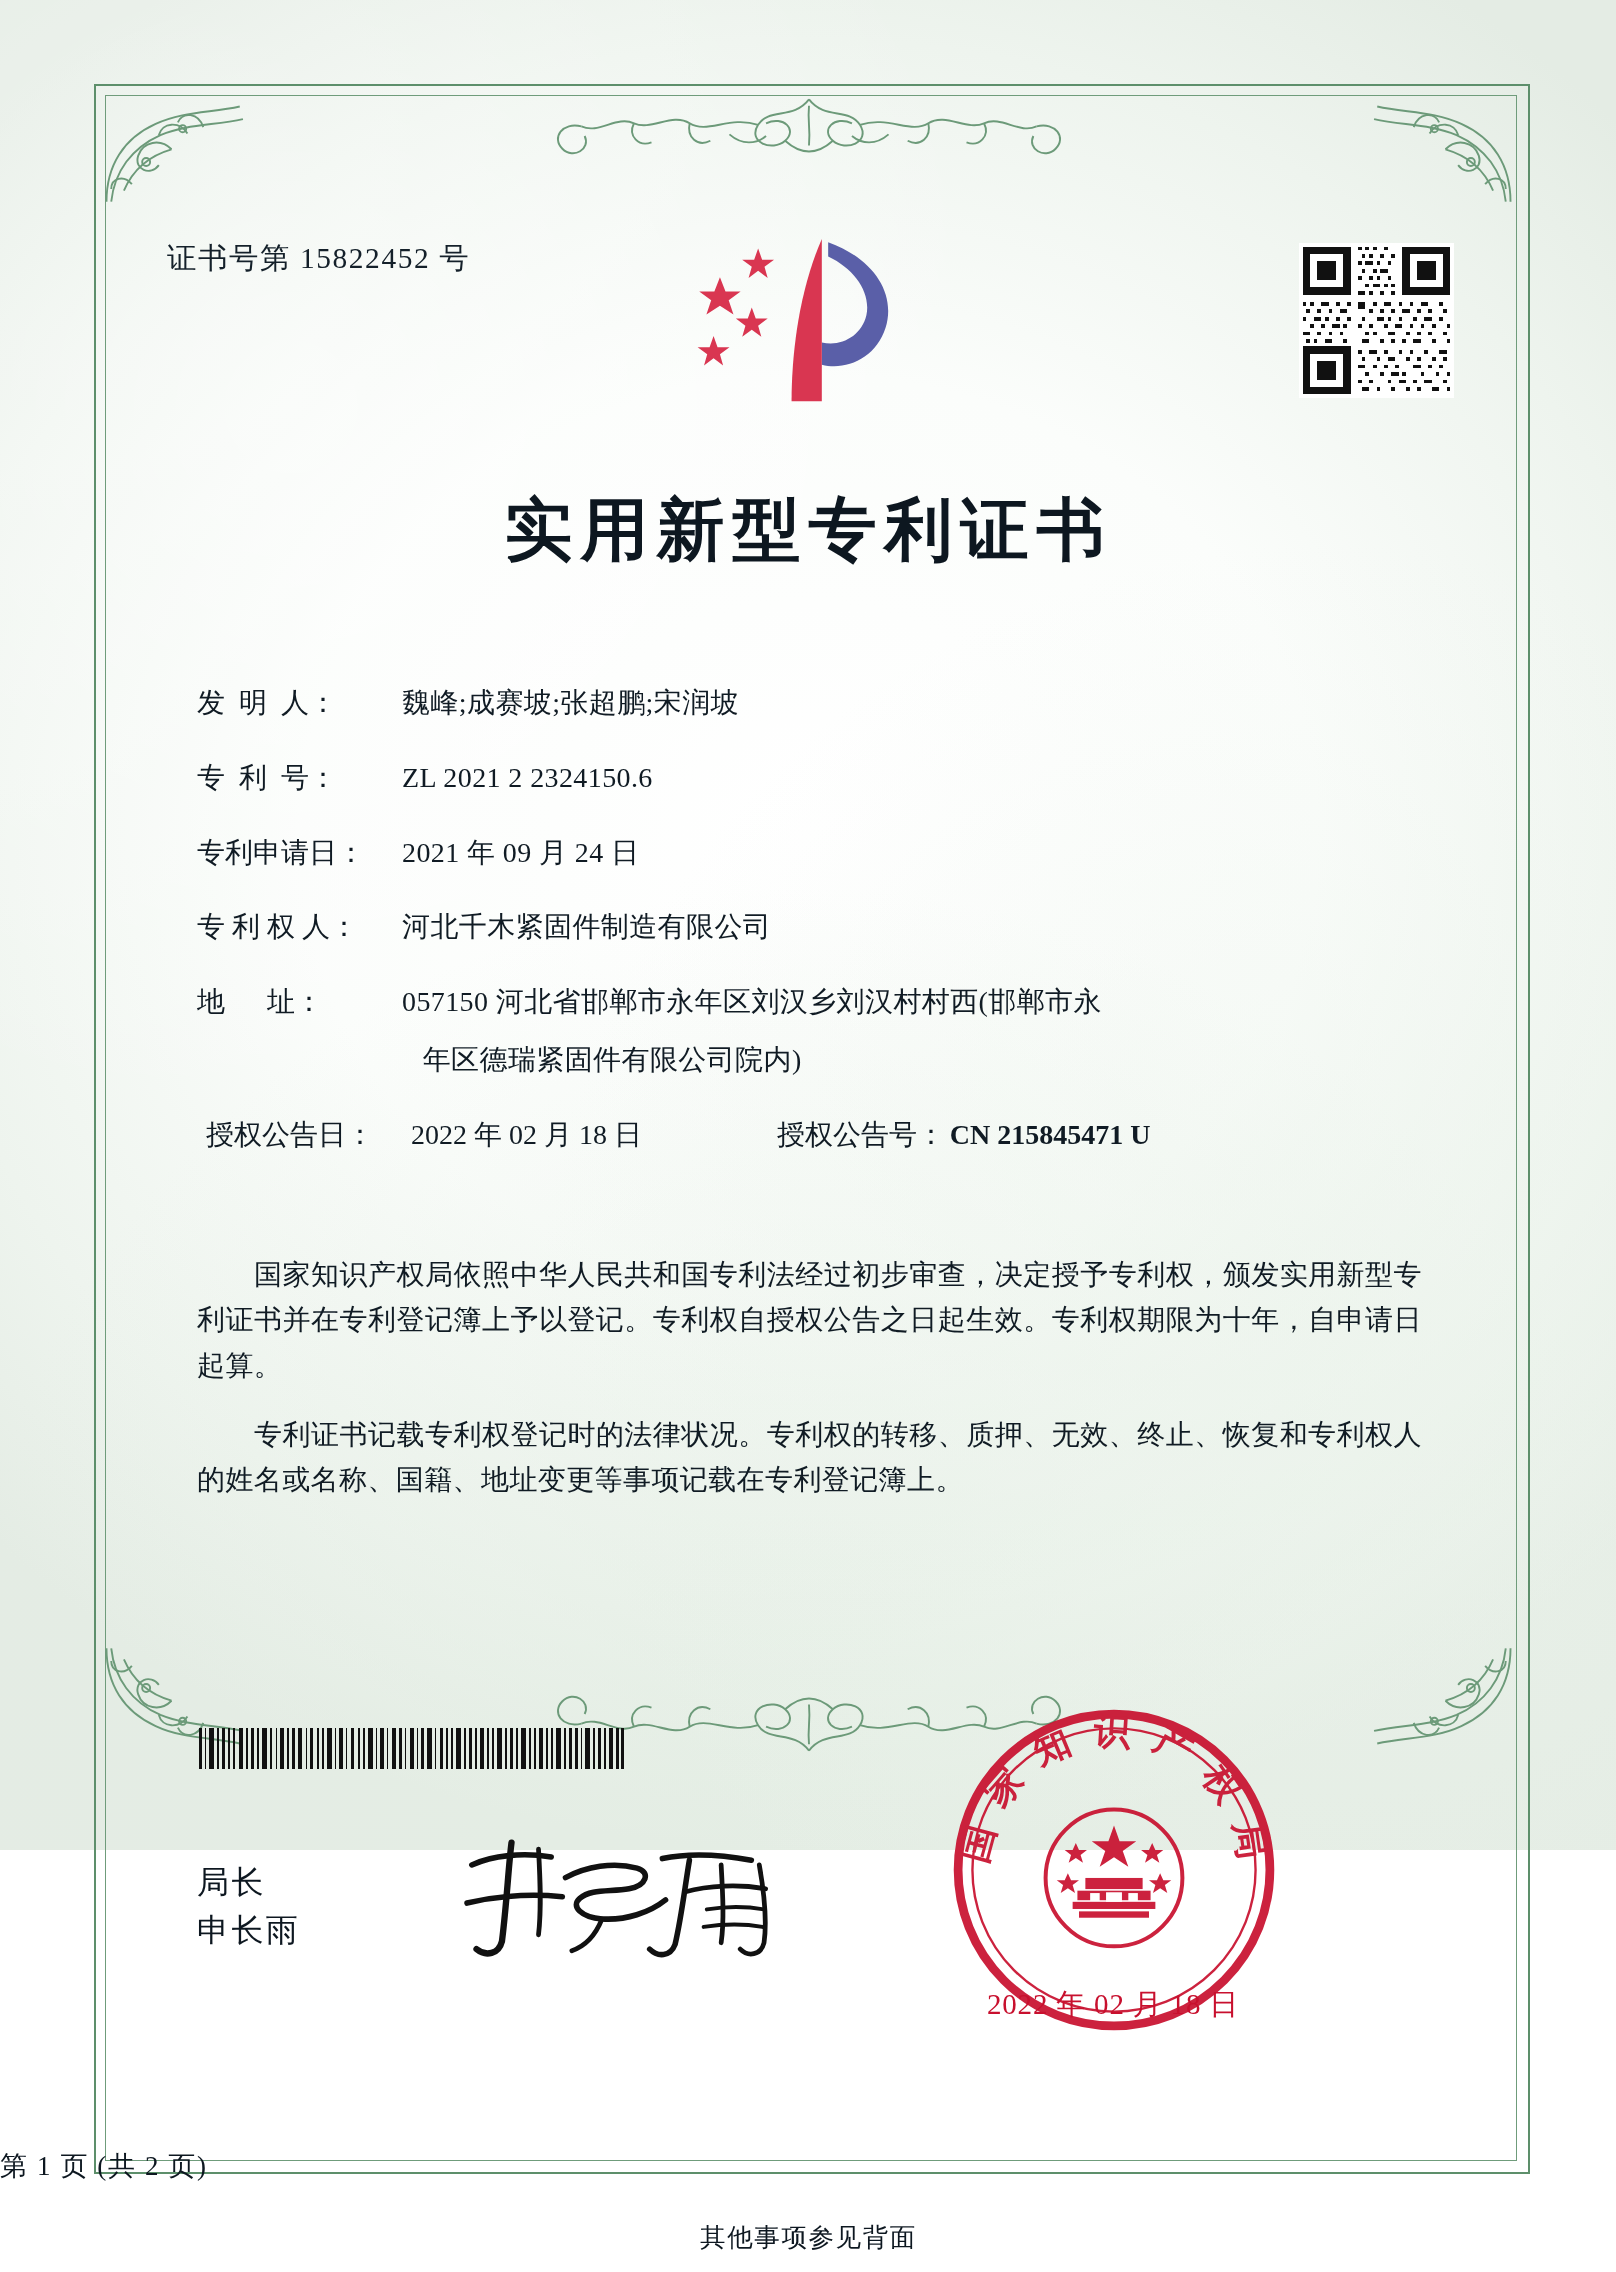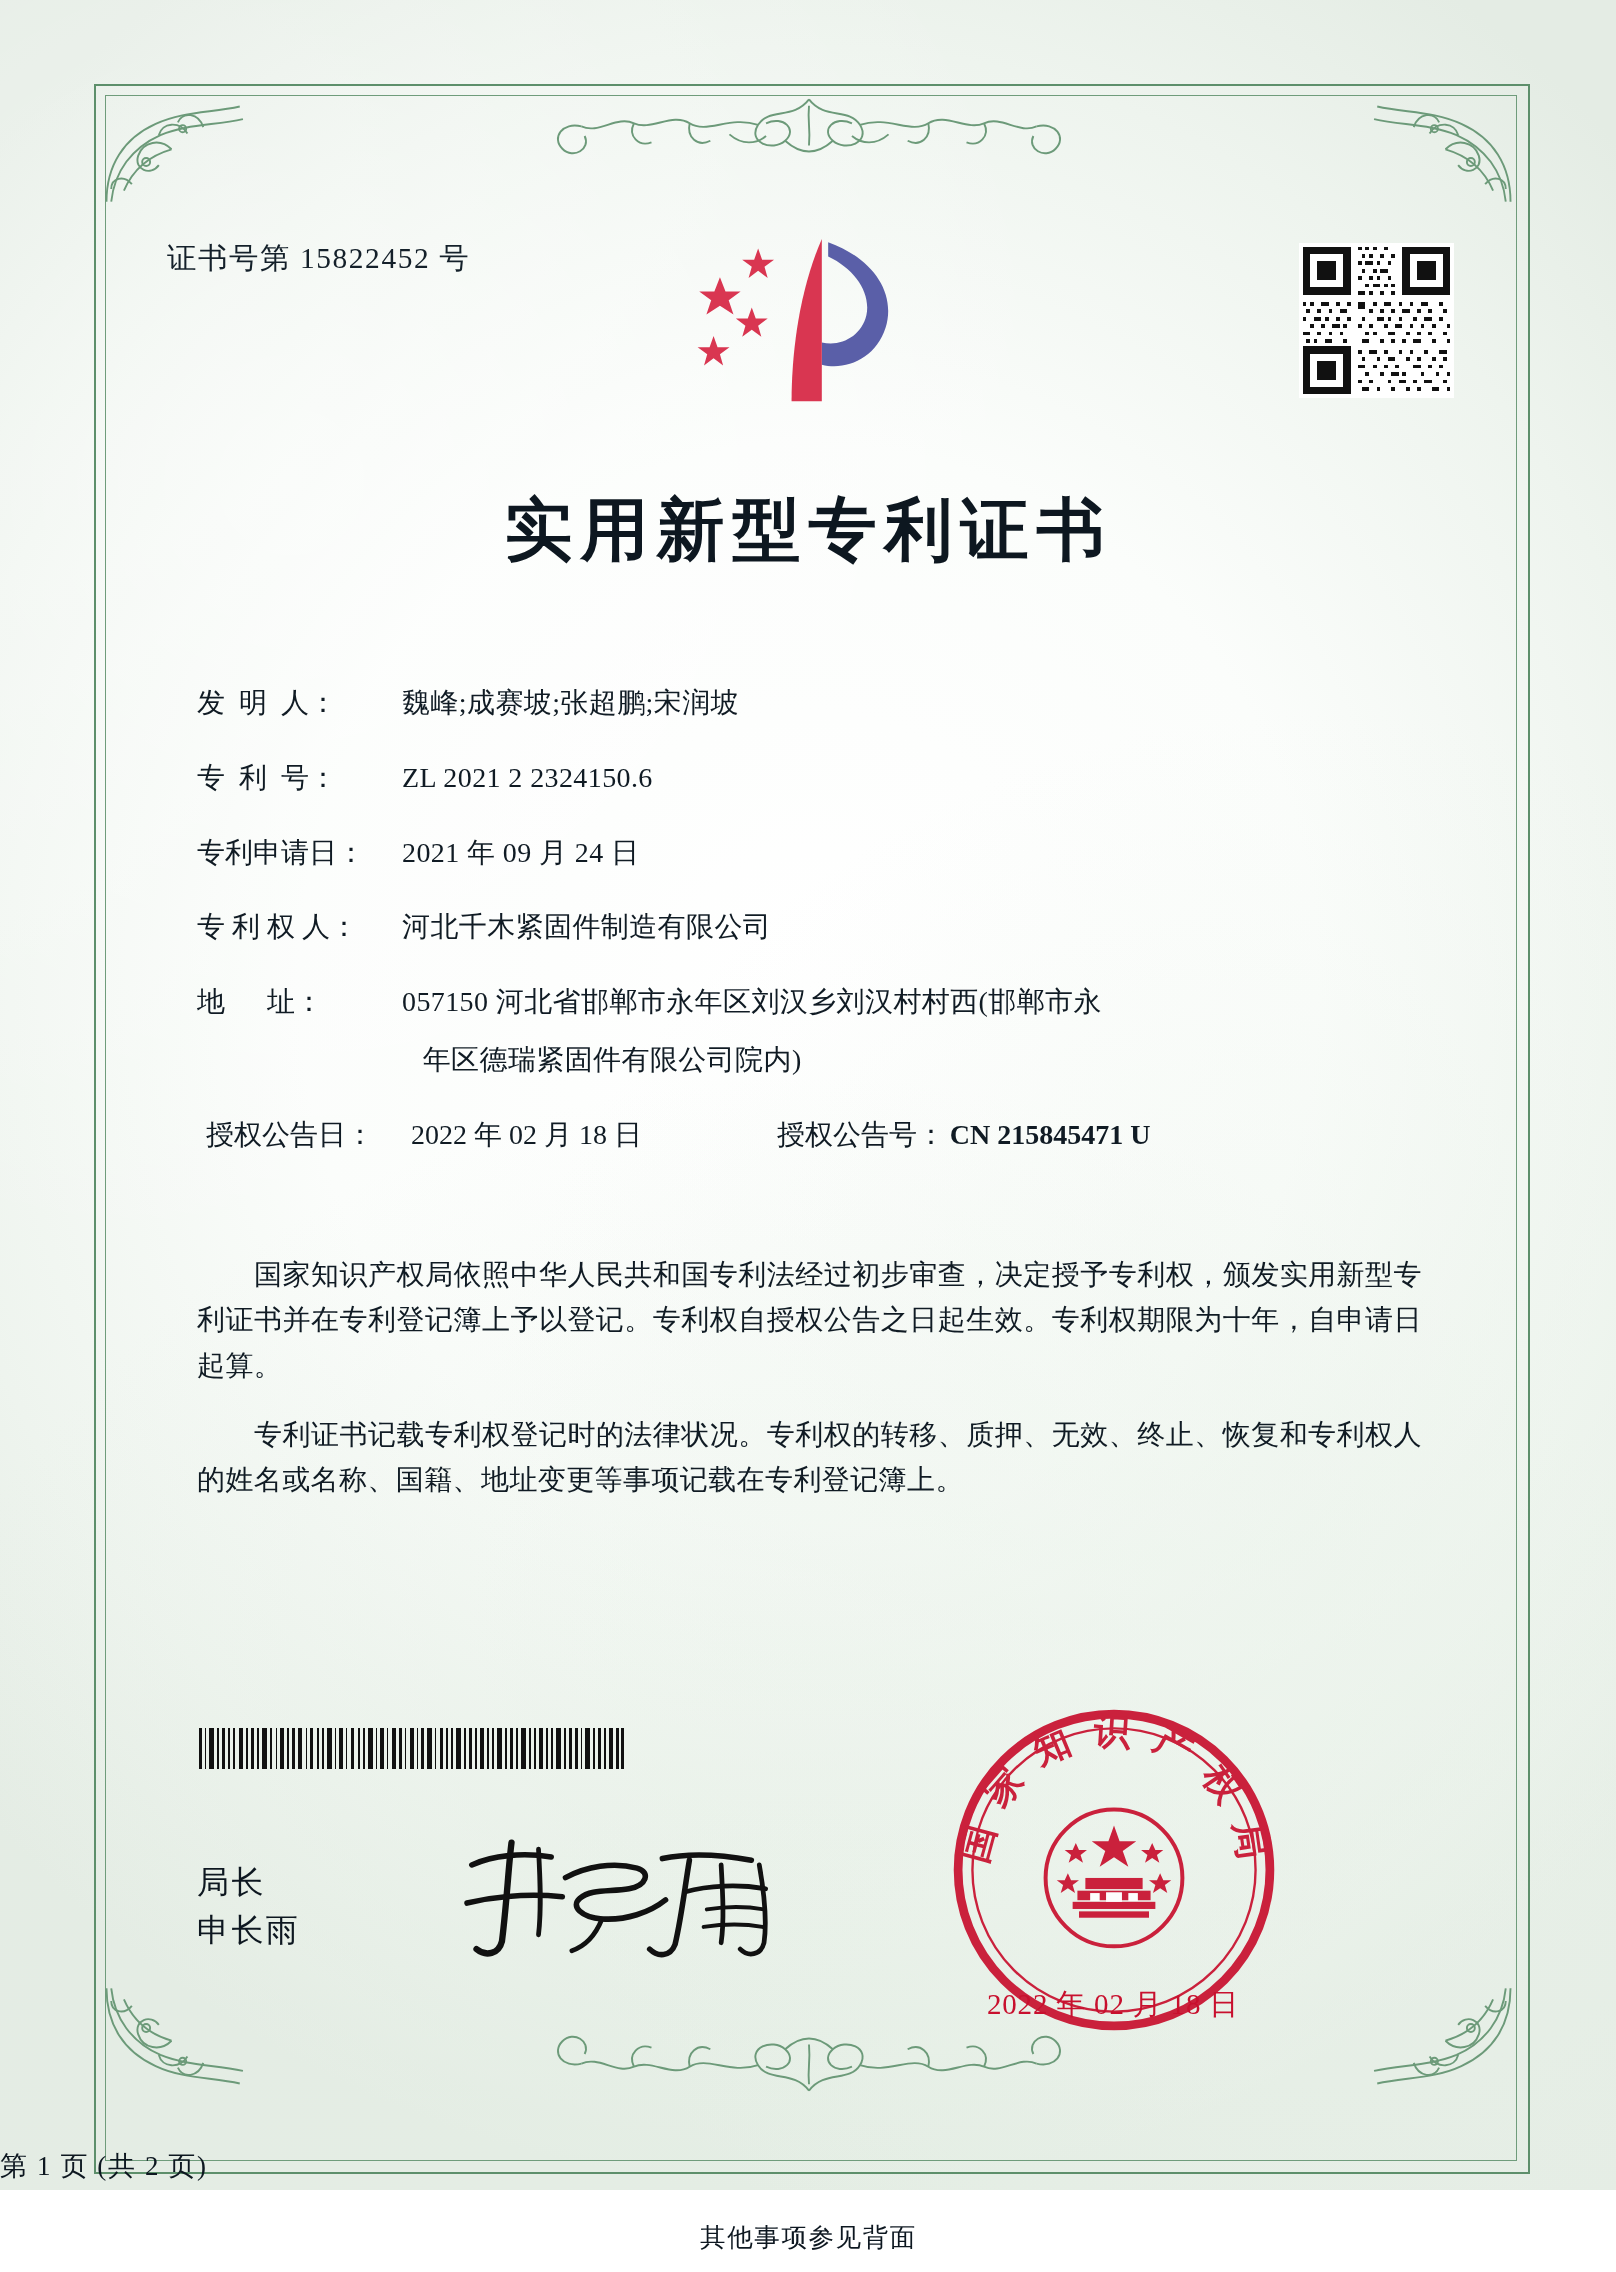--- a/index.html
+++ b/index.html
@@ -12,21 +12,21 @@
     height: 2273px;
     font-family: "Liberation Serif", serif;
     position: relative;
     overflow: hidden;
   }
 
   .page {
     position: absolute;
     left: 0; top: 0;
     width: 1617px;
-    height: 2190px;
+    height: 1850px;
     background:
       radial-gradient(ellipse 70% 55% at 50% 45%, #ffffff 0%, #fbfdfb 45%, #eef4ee 78%, #e4ecE4 100%),
       linear-gradient(160deg, #f7faf7 0%, #eef4ee 60%, #e8f0e8 100%);
   }
 
   
   .paper-noise {
     position: absolute;
     inset: 0;
     background:

